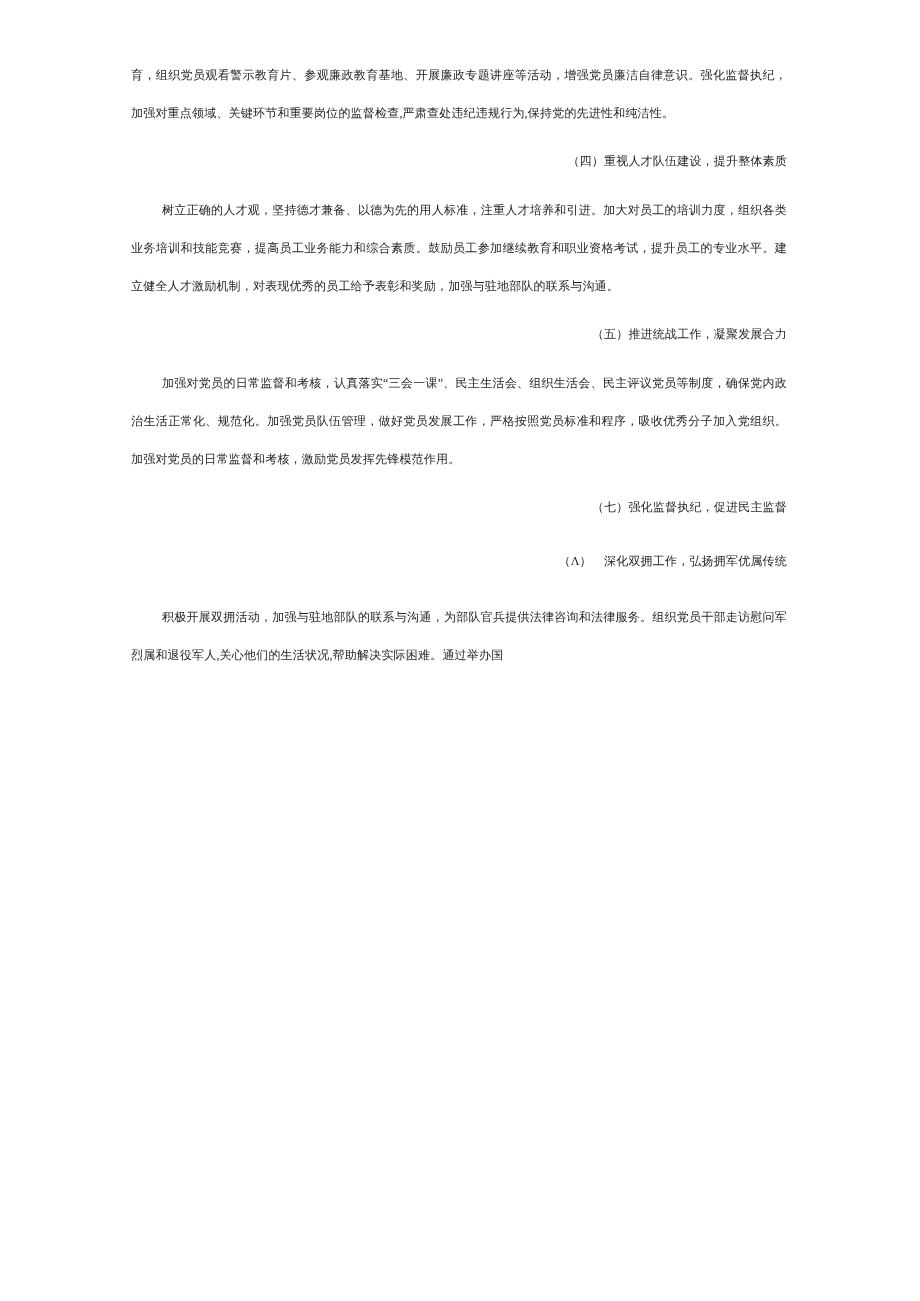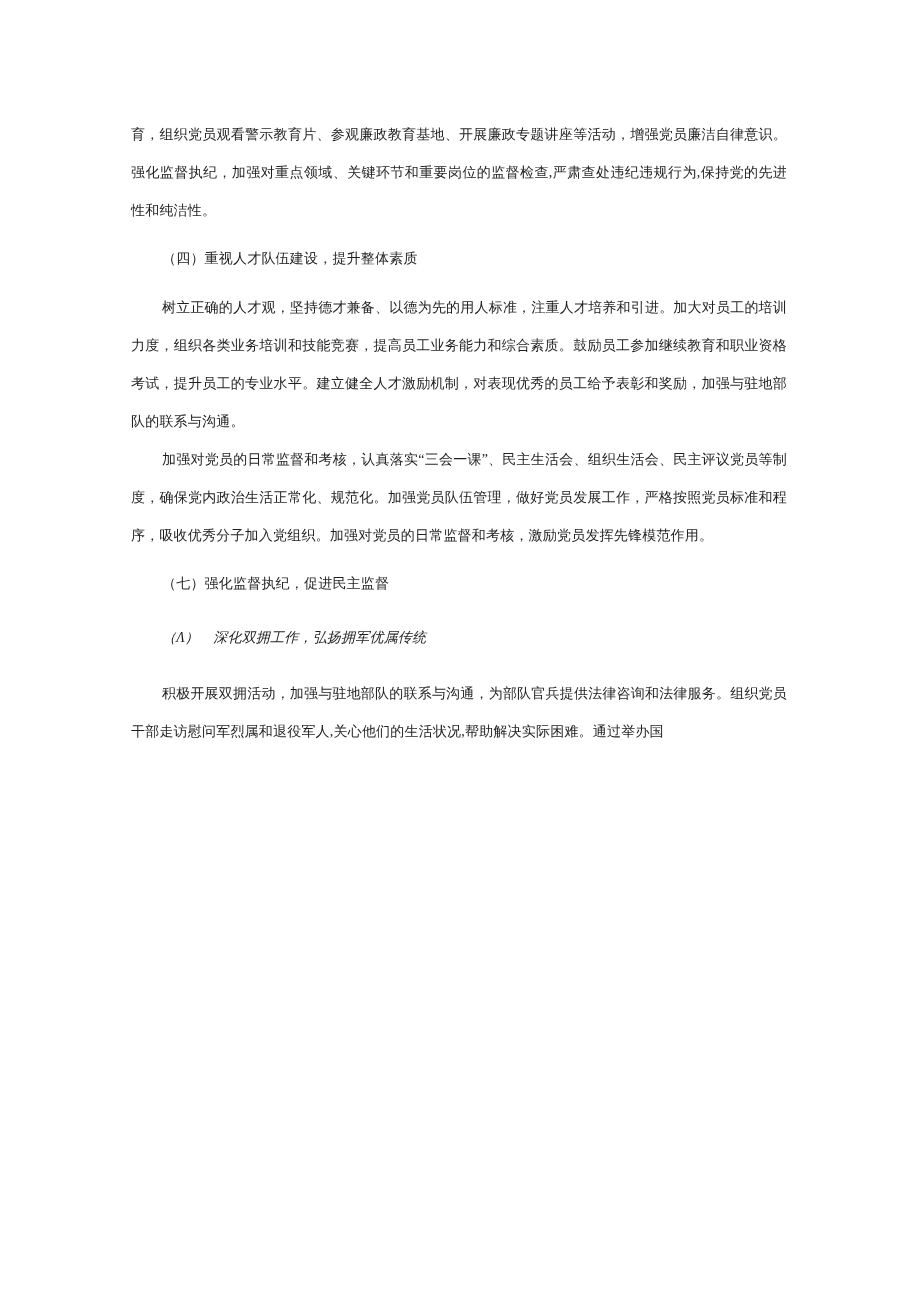--- a/index.html
+++ b/index.html
@@ -7,55 +7,55 @@
     padding: 0;
     background: #ffffff;
   }
   .page {
     position: relative;
     width: 920px;
     height: 1301px;
     background: #ffffff;
     overflow: hidden;
     box-sizing: border-box;
-    padding: 116px 133px 0 131px;
+    padding: 56px 133px 0 131px;
     font-family: "Liberation Serif", "DejaVu Serif", serif;
-    font-size: 14px;
+    font-size: 12px;
     color: #1f1f1f;
   }
   .para {
     margin: 0;
     line-height: 38px;
     text-align: justify;
     text-indent: 31px;
     letter-spacing: 0.2px;
     word-break: break-all;
   }
   .para.no-indent {
     text-indent: 0;
   }
   .para.heading {
     margin: 10px 0 11px 0;
-    text-align: left;
+    text-align: right;
   }
   .para.heading-last {
     margin: 16px 0 18px 0;
-    font-style: italic;
   }
 </style>
 </head>
 <body>
 
 <main class="page">
   <p class="para no-indent">育，组织党员观看警示教育片、参观廉政教育基地、开展廉政专题讲座等活动，增强党员廉洁自律意识。强化监督执纪，加强对重点领域、关键环节和重要岗位的监督检查,严肃查处违纪违规行为,保持党的先进性和纯洁性。</p>
 
   <p class="para heading">（四）重视人才队伍建设，提升整体素质</p>
 
   <p class="para">树立正确的人才观，坚持德才兼备、以德为先的用人标准，注重人才培养和引进。加大对员工的培训力度，组织各类业务培训和技能竞赛，提高员工业务能力和综合素质。鼓励员工参加继续教育和职业资格考试，提升员工的专业水平。建立健全人才激励机制，对表现优秀的员工给予表彰和奖励，加强与驻地部队的联系与沟通。</p>
 
+  <p class="para heading">（五）推进统战工作，凝聚发展合力</p>
 
 
 
   <p class="para">加强对党员的日常监督和考核，认真落实“三会一课”、民主生活会、组织生活会、民主评议党员等制度，确保党内政治生活正常化、规范化。加强党员队伍管理，做好党员发展工作，严格按照党员标准和程序，吸收优秀分子加入党组织。加强对党员的日常监督和考核，激励党员发挥先锋模范作用。</p>
 
   <p class="para heading">（七）强化监督执纪，促进民主监督</p>
 
 
   <p class="para heading heading-last">（Λ）　深化双拥工作，弘扬拥军优属传统</p>
 

